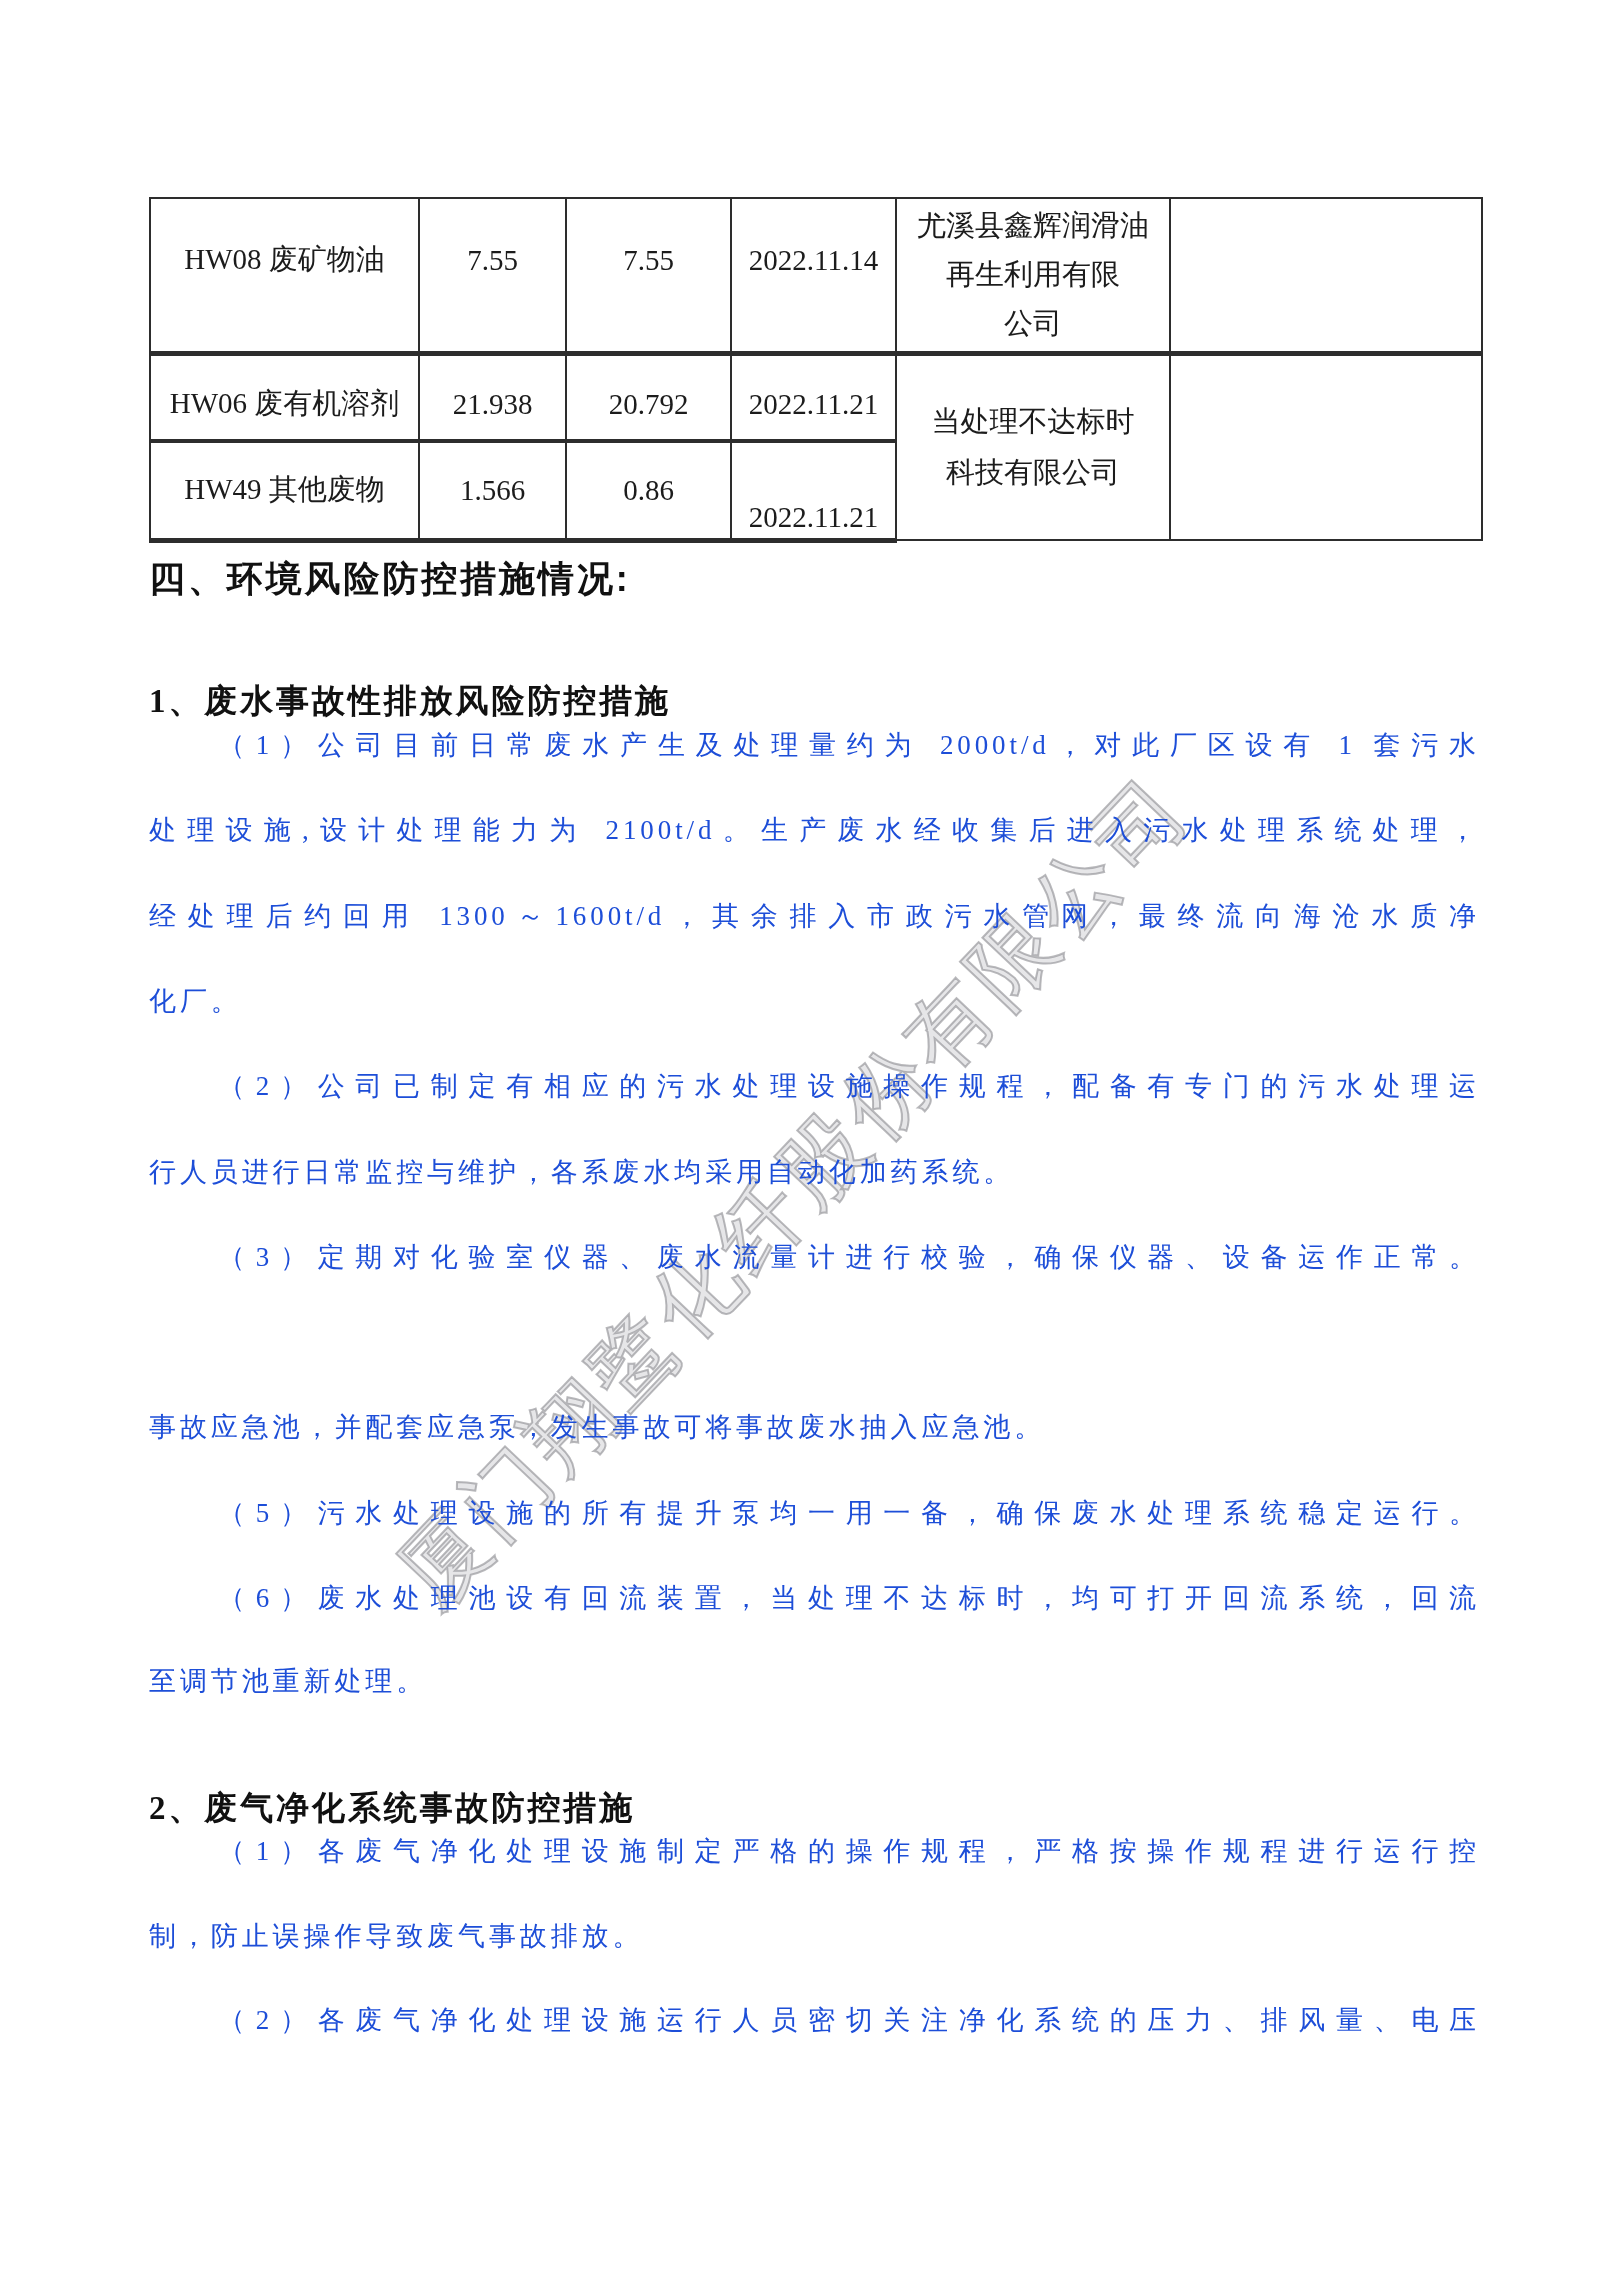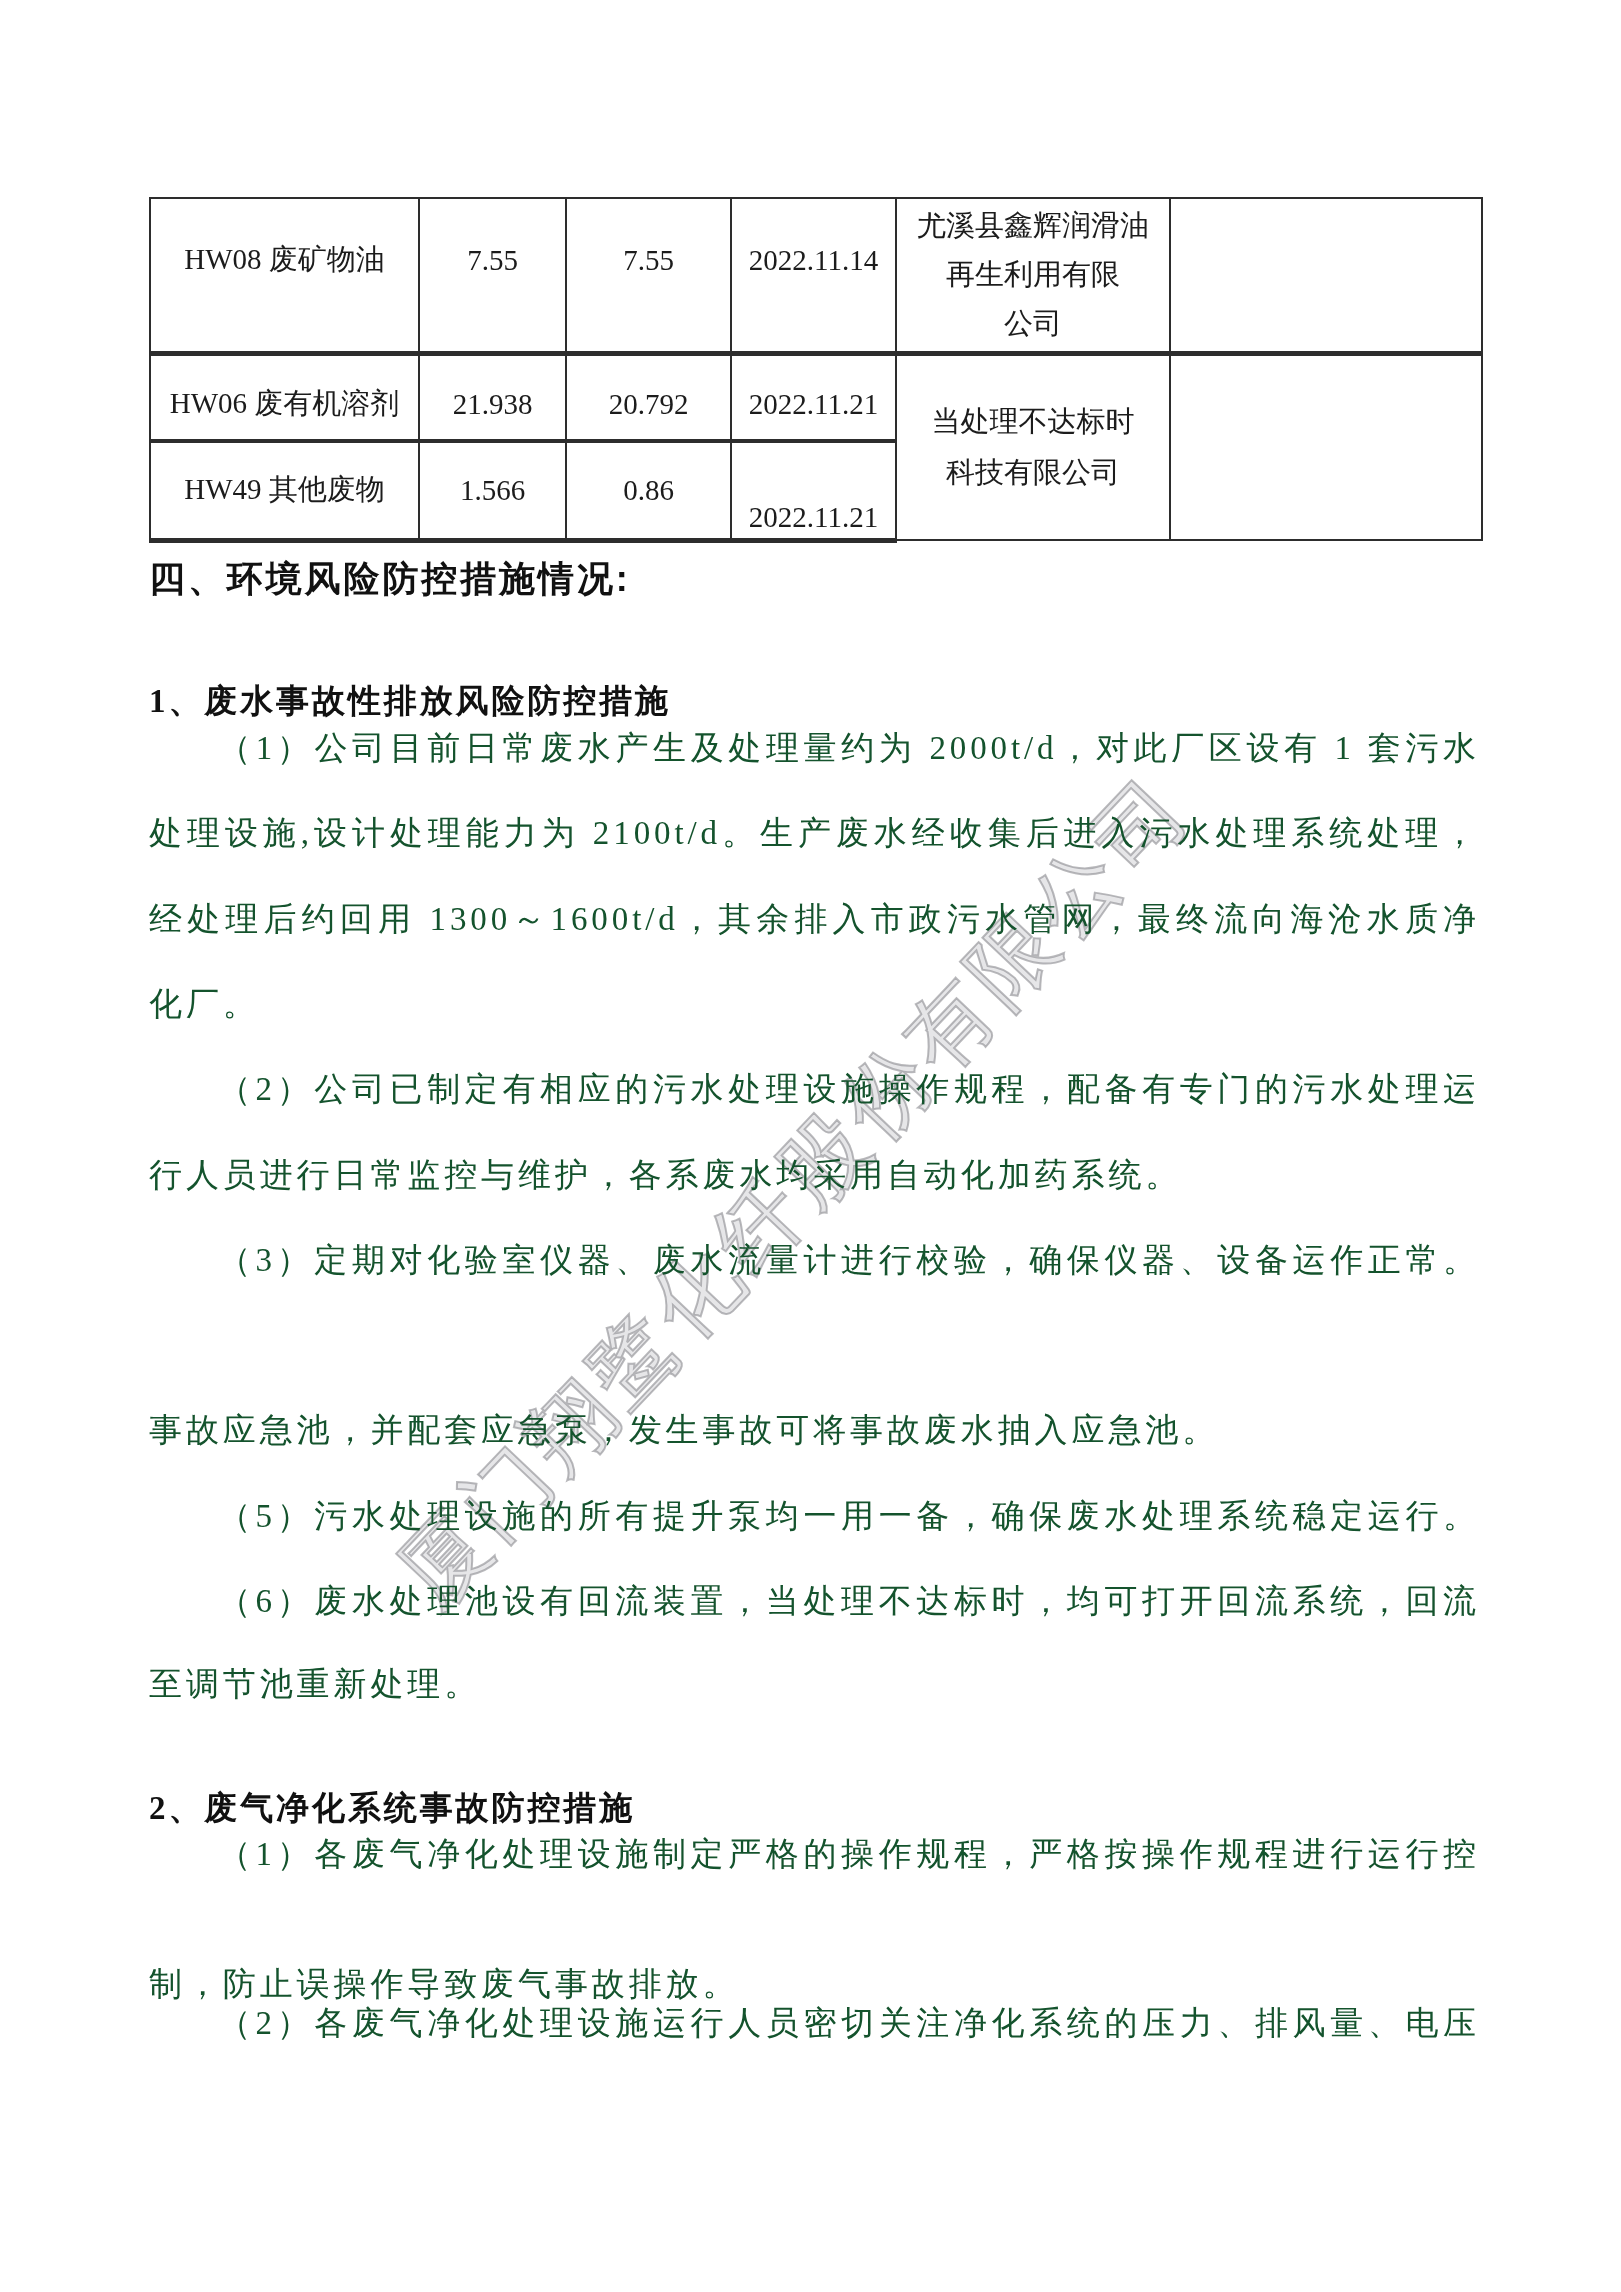--- a/index.html
+++ b/index.html
@@ -90,24 +90,24 @@
     line-height: 1.1;
     color: #111;
     z-index: 1;
     white-space: nowrap;
     margin-top: 40px;
   }
   .line {
     position: absolute;
     left: 149px;
     width: 1331px;
-    font-size: 33px;
+    font-size: 27px;
     letter-spacing: 3.9px;
     line-height: 1.15;
-    color: #14532d;
+    color: #1d4ed8;
     z-index: 1;
   }
   .line.fill { text-align: justify; text-align-last: justify; }
   .line.indent { text-indent: 69px; }
 </style>
 </head>
 <body>
 
 <div class="page">
 
@@ -172,18 +172,18 @@
   <div class="line" style="top:1412px">事故应急池，并配套应急泵，发生事故可将事故废水抽入应急池。</div>
 
   <div class="line fill indent" style="top:1498px">（5）污水处理设施的所有提升泵均一用一备，确保废水处理系统稳定运行。</div>
 
   <div class="line fill indent" style="top:1583px">（6）废水处理池设有回流装置，当处理不达标时，均可打开回流系统，回流</div>
   <div class="line" style="top:1666px">至调节池重新处理。</div>
 
   <div class="h-sub" style="top:1750px">2、废气净化系统事故防控措施</div>
 
   <div class="line fill indent" style="top:1836px">（1）各废气净化处理设施制定严格的操作规程，严格按操作规程进行运行控</div>
-  <div class="line" style="top:1966px">制，防止误操作导致废气事故排放。</div>
+  <div class="line" style="top:1921px">制，防止误操作导致废气事故排放。</div>
 
   <div class="line fill indent" style="top:2005px">（2）各废气净化处理设施运行人员密切关注净化系统的压力、排风量、电压</div>
 
 </div>
 
 
 </body></html>

